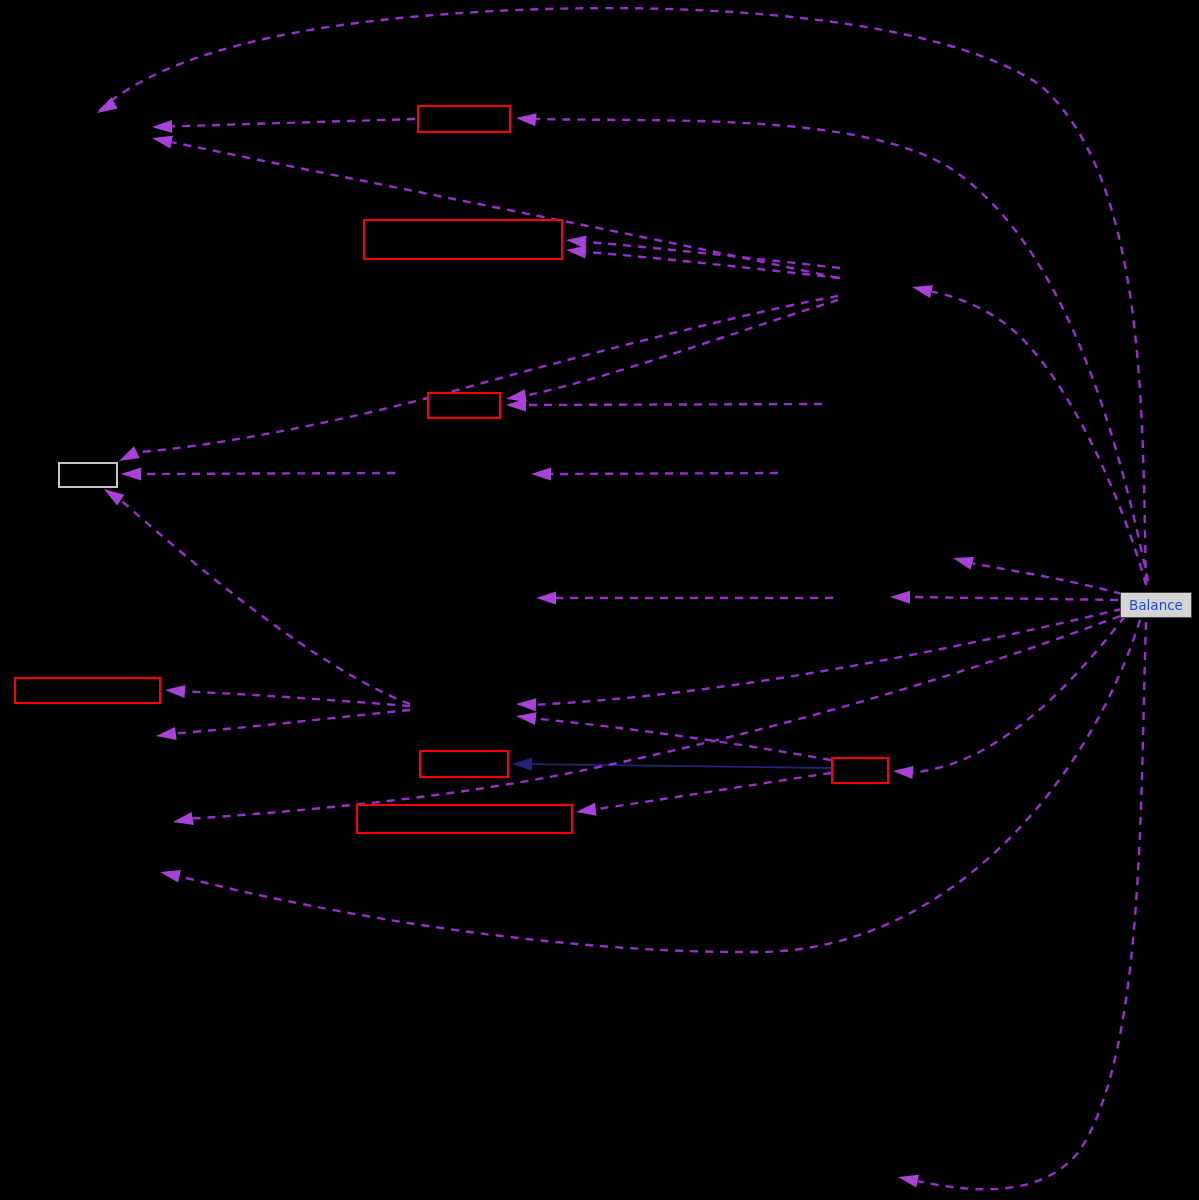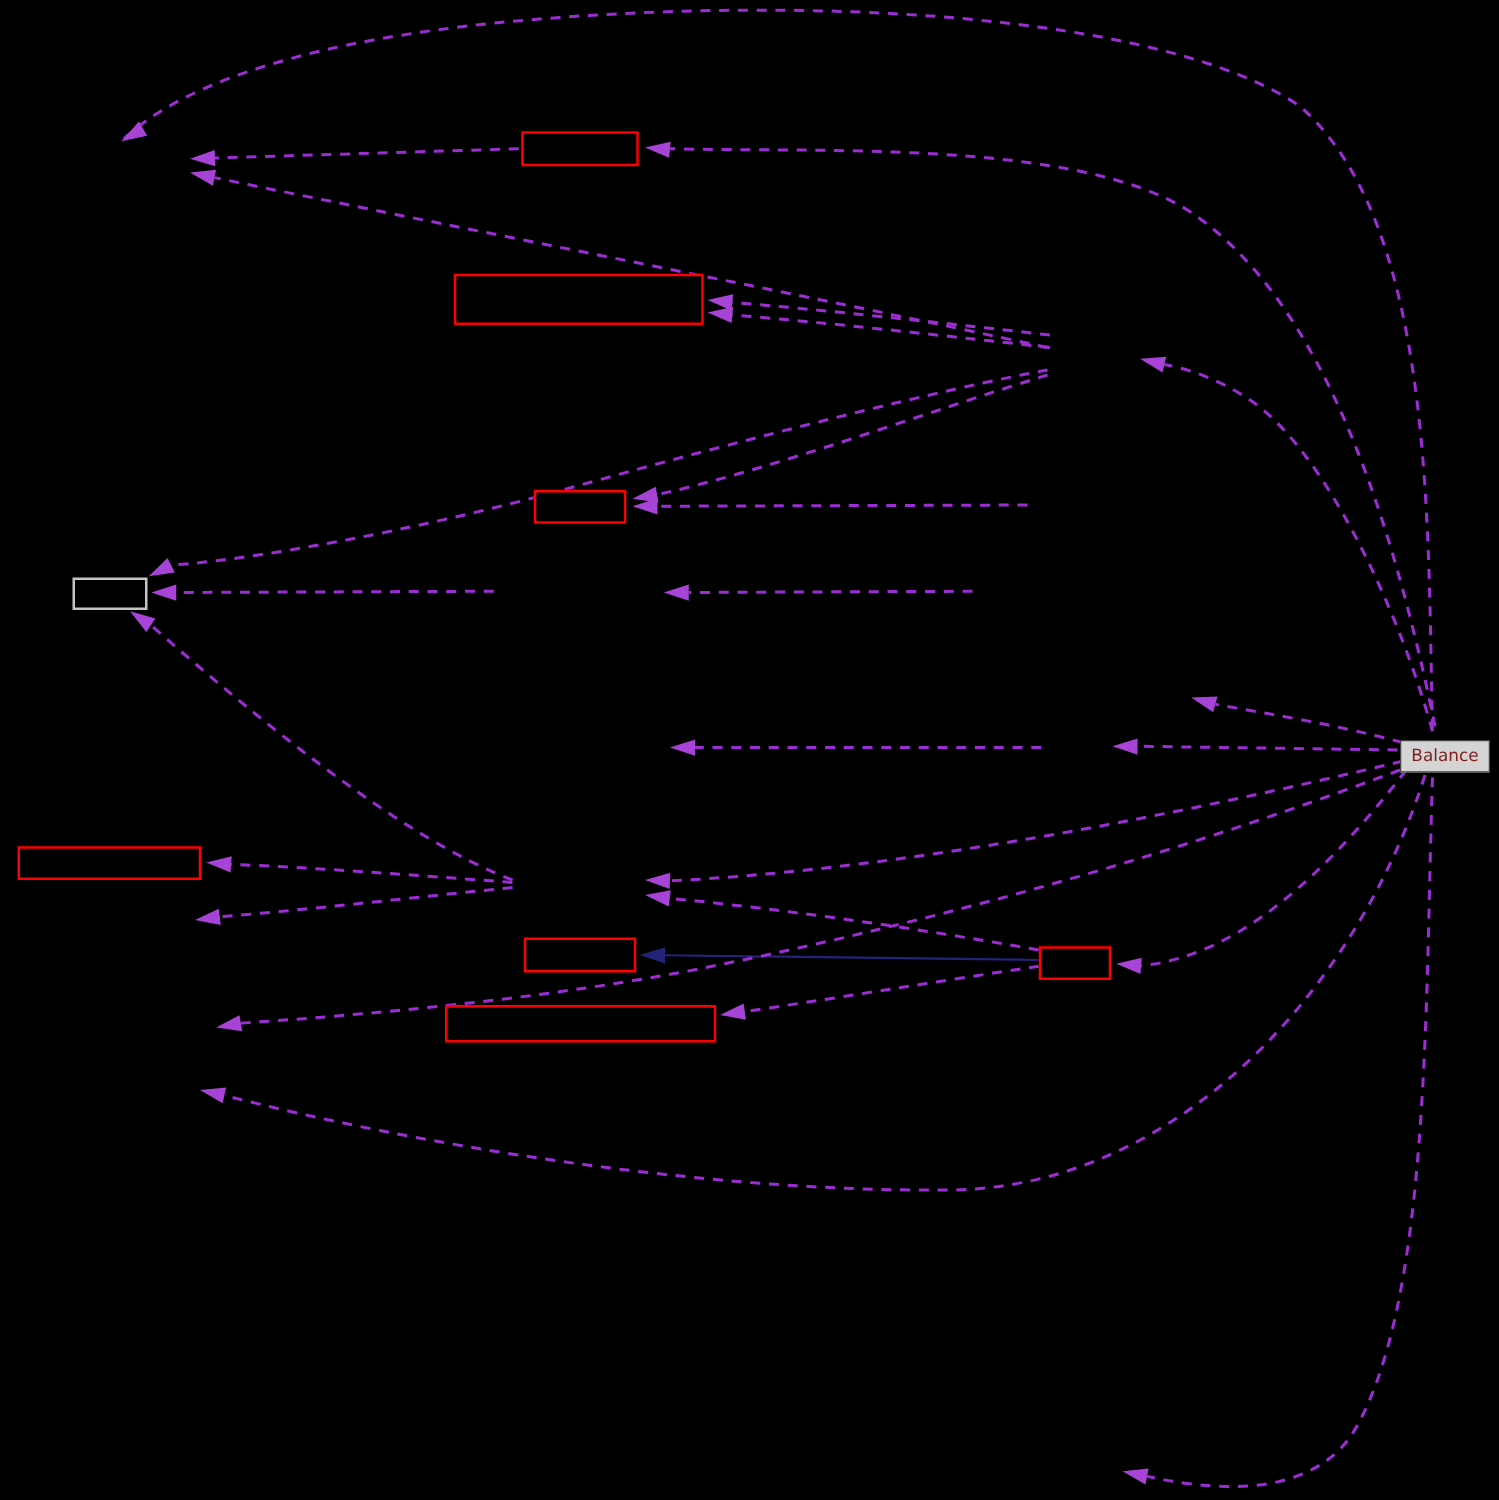--- a/index.html
+++ b/index.html
@@ -4,21 +4,21 @@
 <style>
   html,body{margin:0;padding:0;background:#000;}
   #stage{position:relative;width:1199px;height:1200px;background:#000;overflow:hidden;
          font-family:"DejaVu Sans","Liberation Sans",sans-serif;}
   #edge-svg{position:absolute;left:0;top:0;width:1199px;height:1200px;}
   .edge{fill:none;}
   .edge.dashed{stroke-dasharray:8 7;}
   .node{position:absolute;box-sizing:border-box;background:#000;}
   .node.red{border:2px solid #ff0000;}
   .node.gray{border:2px solid #c4c4c4;}
-  .node.label{background:#d4d4d4;border:1px solid #454545;color:#7f1d1d;
+  .node.label{background:#d4d4d4;border:1px solid #454545;color:#1d4ed8;
               font-size:13.5px;text-align:center;display:flex;align-items:center;
               justify-content:center;}
 </style>
 </head>
 <body>
 
 <div id="stage">
   <svg id="edge-svg" viewBox="0 0 1199 1200" xmlns="http://www.w3.org/2000/svg">
       <path d="M 1146 583 C 1142 420 1148 180 1040 85 C 930 10 640 -5 400 18 C 260 32 150 62 97 113" class="edge dashed" stroke="#9c2dd4" stroke-width="2.4"></path>
       <polygon points="97,113 111.2,97.2 117.7,108.6" fill="#a743d6"></polygon>

